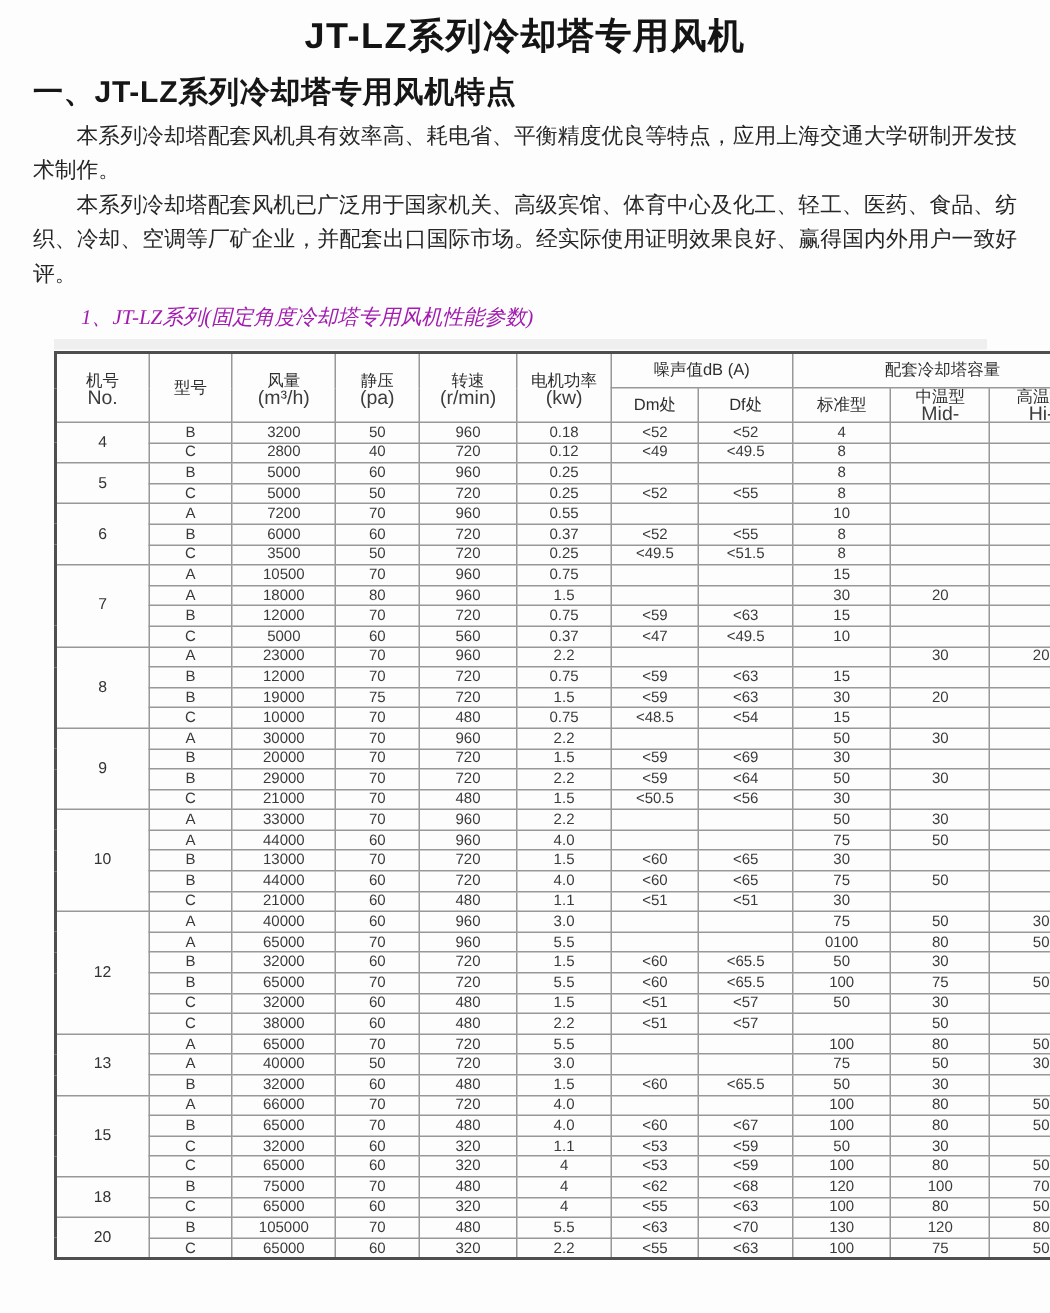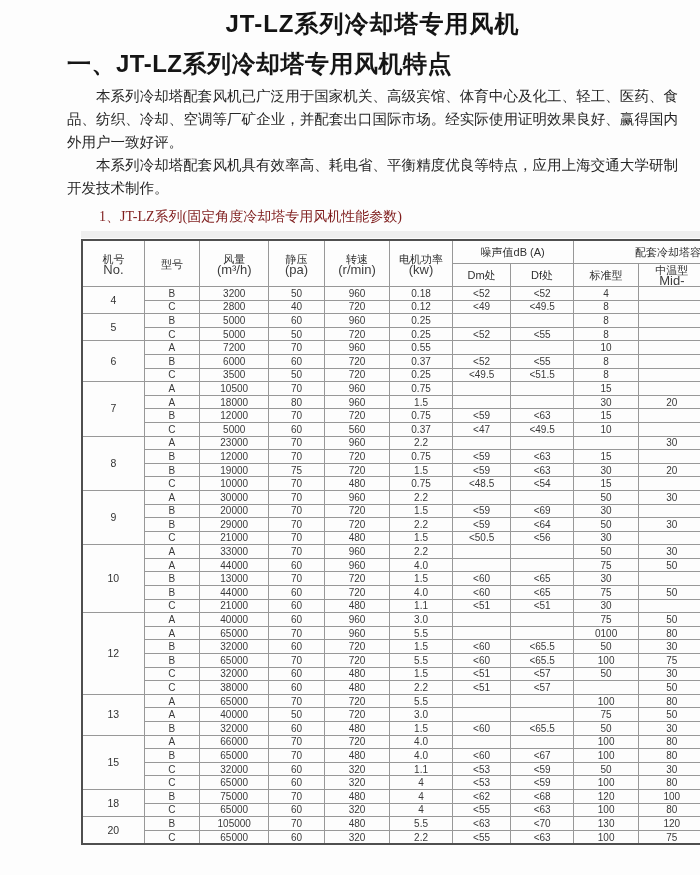--- a/index.html
+++ b/index.html
@@ -3,51 +3,52 @@
 <meta charset="utf-8">
 <style>
   html, body { margin: 0; padding: 0; }
   body {
     width: 700px; height: 875px;
     background: #fdfdfd;
     color: #2b2b2b;
     font-family: "Liberation Serif", serif;
     overflow: hidden;
   }
-  .page { padding: 6px 22px 18px 22px; margin-left: 45px; }
+  .page { padding: 6px 22px 18px 22px; }
 
   .doc-title {
     font-family: "Liberation Sans", sans-serif;
     font-weight: bold;
     font-size: 24px;
     text-align: center;
     color: #141414;
     margin: 2px 0 8px 0;
     letter-spacing: 1px;
   }
   .sec-heading {
     font-family: "Liberation Sans", sans-serif;
     font-weight: bold;
-    font-size: 24px;
+    font-size: 20px;
     color: #161616;
     margin: 6px 0 5px 0;
     letter-spacing: 0.5px;
   }
   .body-para {
     font-size: 14.5px;
     line-height: 23px;
     margin: 0;
     text-indent: 2em;
     text-align: justify;
     color: #262626;
   }
   .sub-heading {
     font-size: 14px;
-    color: #7f1d1d;
+    color: #a21caf;
     margin: 8px 0 5px 32px;
+    font-style: italic;
   }
 
   .scan-band {
     height: 7px;
     background: #efefef;
     margin: 2px 0 1px 14px;
     width: 622px;
   }
 
   .table-wrap { margin: 0 0 0 14px; width: 694px; }
@@ -84,22 +85,22 @@
   td.no-cell { font-size: 10.5px; color: #333; }
 </style>
 </head>
 <body>
 
 <div class="page">
 
   <h1 class="doc-title">JT-LZ系列冷却塔专用风机</h1>
 
   <h2 class="sec-heading">一、JT-LZ系列冷却塔专用风机特点</h2>
+  <p class="body-para">本系列冷却塔配套风机具有效率高、耗电省、平衡精度优良等特点，应用上海交通大学研制开发技术制作。</p>
   <p class="body-para">本系列冷却塔配套风机已广泛用于国家机关、高级宾馆、体育中心及化工、轻工、医药、食品、纺织、冷却、空调等厂矿企业，并配套出口国际市场。经实际使用证明效果良好、赢得国内外用户一致好评。</p>
-  <p class="body-para">本系列冷却塔配套风机具有效率高、耗电省、平衡精度优良等特点，应用上海交通大学研制开发技术制作。</p>
 
   <div class="sub-heading">1、JT-LZ系列(固定角度冷却塔专用风机性能参数)</div>
 
   <div class="scan-band"></div>
 
   <div class="table-wrap">
     <table class="params">
       <colgroup>
         <col style="width:9%">
           <col style="width:8%">

